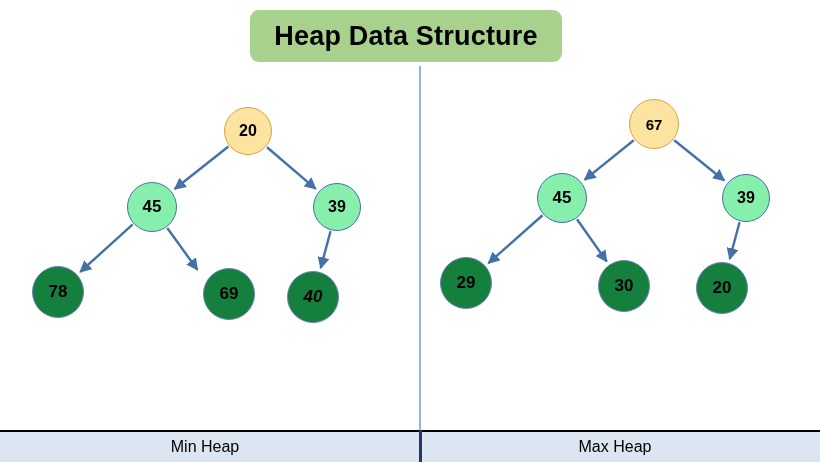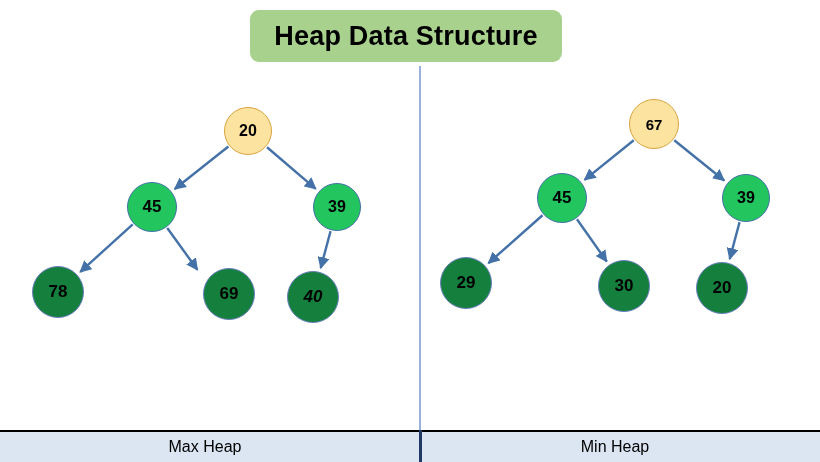--- a/index.html
+++ b/index.html
@@ -53,21 +53,21 @@
     box-sizing: border-box;
     border-radius: 50%;
     display: flex;
     align-items: center;
     justify-content: center;
     font-weight: bold;
     color: #000000;
     border: 1.4px solid #4472a8;
   }
   .node.root   { background: #fde3a0; border-color: #d9a441; }
-  .node.mid    { background: #22c55e; border-color: #4472a8; }
+  .node.mid    { background: #86efac; border-color: #4472a8; }
   .node.leaf   { background: #15803d; border-color: #6a7fbe; }
 
   
   #legend-bar {
     position: absolute;
     left: 0;
     top: 430px;
     width: 820px;
     height: 32px;
     background: #dce6f2;
@@ -156,21 +156,21 @@
       <div class="node leaf" style="left: 598px; top: 260px; width: 52px; height: 52px; font-size: 17px;">
         <span>30</span>
       </div>
       <div class="node leaf" style="left: 696px; top: 262px; width: 52px; height: 52px; font-size: 17px;">
         <span>20</span>
       </div>
     </div>
 
   <div id="legend-bar">
     <div class="legend-cell">
-      <span>Max Heap</span>
+      <span>Min Heap</span>
     </div>
     <div class="legend-cell">
-      <span>Min Heap</span>
+      <span>Max Heap</span>
     </div>
   </div>
   <div id="legend-divider"></div>
 
 </div>
 
 </body></html>

